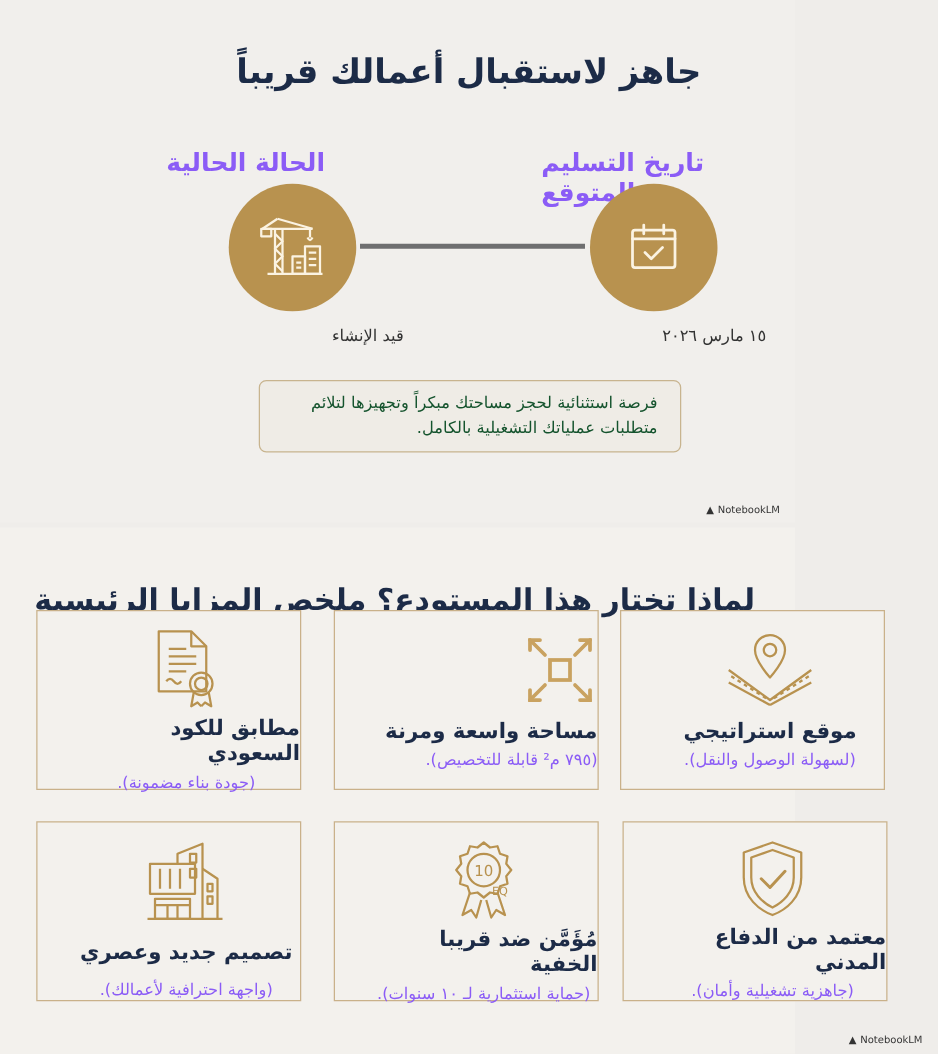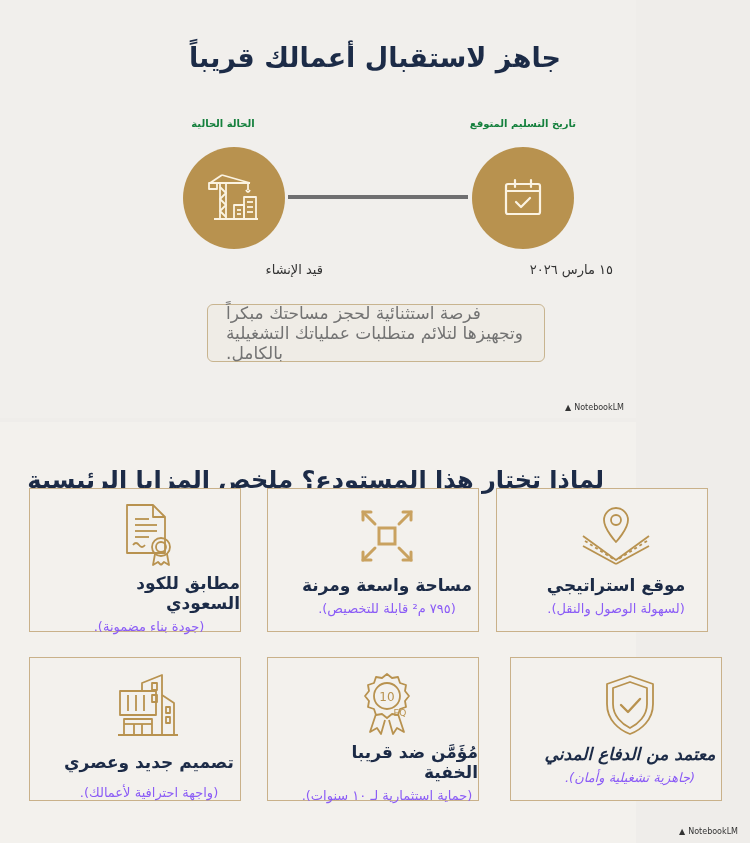--- a/index.html
+++ b/index.html
@@ -1,25 +1,25 @@
 <!DOCTYPE html>
 <html><head>
 <meta charset="utf-8">
 <style>
   html, body { margin:0; padding:0; }
   body { width:750px; height:843px; background:#efedea; font-family:"DejaVu Sans", sans-serif; color:#1c2b47; overflow:hidden; position:relative; }
   .slide { position:absolute; left:0; width:636px; background:#f1efec; }
   .slide1 { top:0; height:418px; }
   .slide2 { top:422px; height:421px; background:#f3f1ed; }
   .title1 { position:absolute; top:42px; left:0; width:750px; text-align:center; font-size:27px; font-weight:bold; color:#1c2b47; direction:rtl; }
-  .col-label { position:absolute; top:118px; font-size:10px; font-weight:bold; color:#15803d; direction:rtl; text-align:center; width:180px; }
+  .col-label { position:absolute; top:118px; font-size:20px; font-weight:bold; color:#8b5cf6; direction:rtl; text-align:left; width:180px; }
   .circle { position:absolute; width:102px; height:102px; border-radius:50%; background:#b8924f; display:flex; align-items:center; justify-content:center; }
   .connector { position:absolute; top:195px; left:288px; width:180px; height:4px; background:#6f6f70; }
   .sub-label { position:absolute; top:262px; font-size:13px; color:#333; direction:rtl; text-align:right; width:180px; }
-  .note-box { position:absolute; top:304px; left:207px; width:336px; height:56px; border:1.5px solid #c8b48f; border-radius:6px; background:#efece6; font-size:17px; color:#737373; direction:rtl; text-align:left; line-height:20px; display:flex; align-items:center; justify-content:center; }
+  .note-box { position:absolute; top:304px; left:207px; width:336px; height:56px; border:1.5px solid #c8b48f; border-radius:6px; background:#efece6; font-size:13px; color:#14532d; direction:rtl; text-align:right; line-height:20px; display:flex; align-items:center; justify-content:center; }
   .brand { position:absolute; right:12px; font-size:8px; color:#333; display:flex; align-items:center; gap:3px; }
   .title2 { position:absolute; top:448px; right:32px; font-size:24px; font-weight:bold; color:#1c2b47; direction:rtl; }
   .card { position:absolute; width:212px; height:144px; border:1.5px solid #c9b18a; background:#f3f1ed; display:flex; flex-direction:column; align-items:center; box-sizing:border-box;padding-left:28px; }
   .card .icon { margin-top:14px; height:66px; display:flex; align-items:center; justify-content:center; }
   .card .ctitle { font-size:17px; font-weight:bold; color:#1c2b47; direction:rtl; margin-top:6px; }
   .card .csub { font-size:13px; color:#8b5cf6; direction:rtl; margin-top:6px; }
 </style>
 </head>
 <body>
 
@@ -89,21 +89,21 @@
       <path d="M2 42 L35 60"></path>
         <path d="M68 42 L35 60"></path>
       <path d="M4 37 L34 56" stroke-dasharray="3 3"></path>
         <path d="M66 37 L36 56" stroke-dasharray="3 3"></path>
     </svg>
   </div>
   <div class="ctitle">موقع استراتيجي</div>
   <div class="csub">(لسهولة الوصول والنقل).</div>
 </div>
 
-<div class="card" style="left:267px; top:488px;">
+<div class="card" style="left:267px; top:488px;align-items:flex-end;">
   <div class="icon">
     <svg width="60" height="60" viewBox="0 0 60 60" fill="none" stroke="#c9a260" stroke-width="3" stroke-linecap="round">
       <rect x="22" y="22" width="16" height="16"></rect>
       <line x1="6" y1="6" x2="18" y2="18"></line>
         <polyline points="6,14 6,6 14,6"></polyline>
       <line x1="54" y1="6" x2="42" y2="18"></line>
         <polyline points="46,6 54,6 54,14"></polyline>
       <line x1="6" y1="54" x2="18" y2="42"></line>
         <polyline points="6,46 6,54 14,54"></polyline>
       <line x1="54" y1="54" x2="42" y2="42"></line>
@@ -127,21 +127,21 @@
       <circle cx="38" cy="44" r="9"></circle>
         <circle cx="38" cy="44" r="5"></circle>
       <polyline points="32,51 30,62 35,59 38,62"></polyline>
         <polyline points="44,51 46,62 41,59 38,62"></polyline>
     </svg>
   </div>
   <div class="ctitle">مطابق للكود السعودي</div>
   <div class="csub">(جودة بناء مضمونة).</div>
 </div>
 
-<div class="card" style="left:510px; top:657px;font-style:italic;">
+<div class="card" style="left:498px; top:657px;">
   <div class="icon">
     <svg width="54" height="62" viewBox="0 0 54 62" fill="none" stroke="#b8924f" stroke-width="1.8" stroke-linejoin="round">
       <path d="M27 2 L50 10 V30 C50 46 38 56 27 60 C16 56 4 46 4 30 V10 Z"></path>
       <path d="M27 8 L44 14 V30 C44 42 35 50 27 54 C19 50 10 42 10 30 V14 Z"></path>
       <polyline points="18,31 25,38 37,25" stroke-width="2.4" stroke-linecap="round"></polyline>
     </svg>
   </div>
   <div class="ctitle">معتمد من الدفاع المدني</div>
   <div class="csub">(جاهزية تشغيلية وأمان).</div>
 </div>

